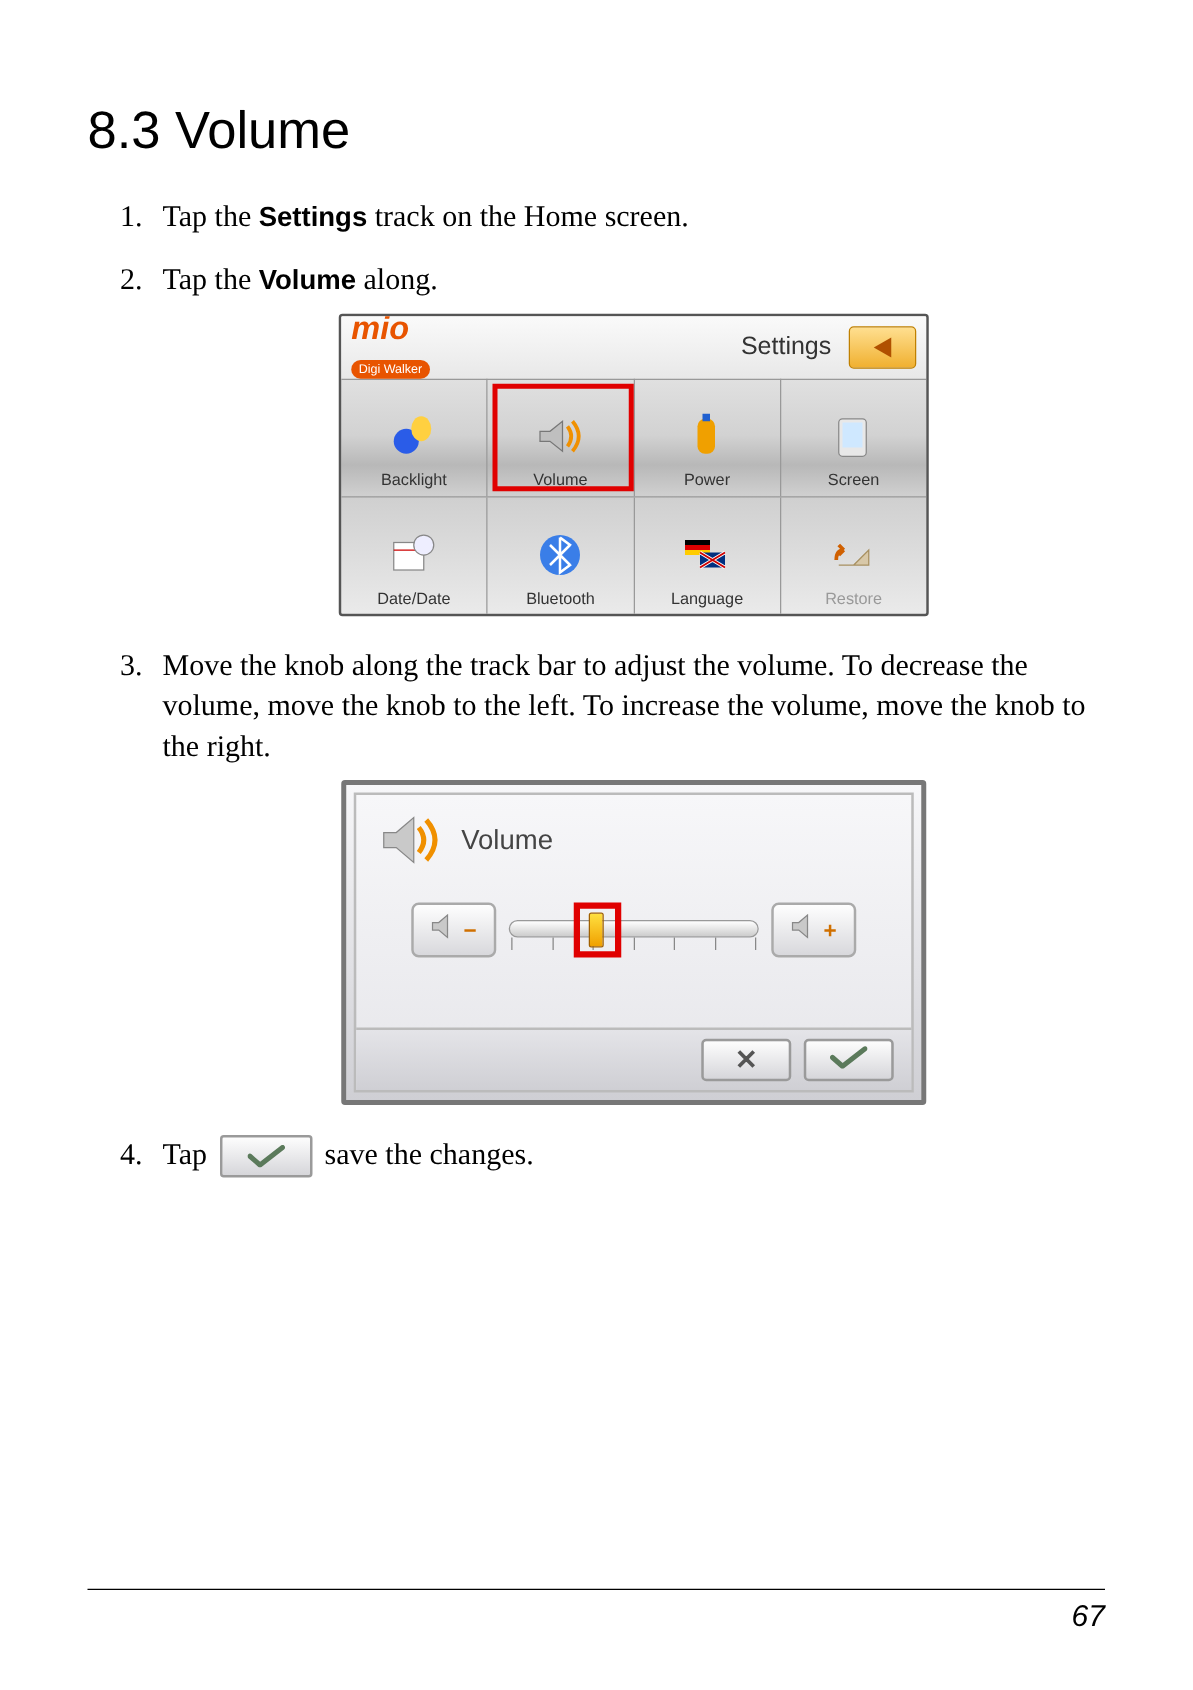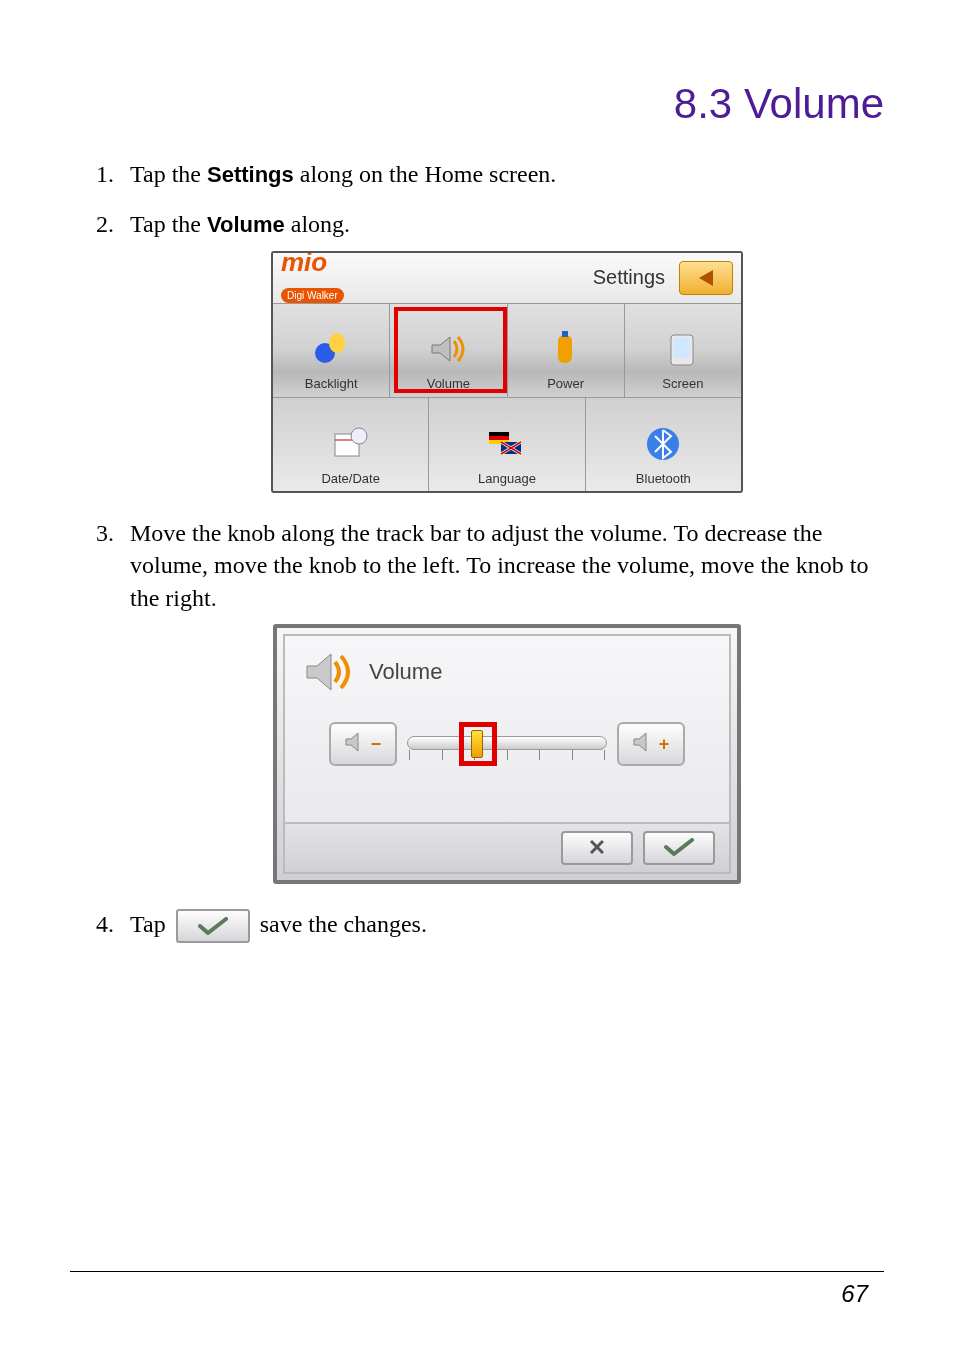--- a/index.html
+++ b/index.html
@@ -9,25 +9,24 @@
     background: #fff;
     font-family: "Times New Roman", Times, serif;
     font-size: 24px;
     color: #000;
     position: relative;
     box-sizing: border-box;
     padding: 80px 70px 0 70px;
   }
   .heading {
     font-family: Arial, Helvetica, sans-serif;
-    color: #4c1d95;
+    color: #000000;
     font-size: 42px;
     margin: 0 0 30px 0;
     font-weight: normal;
-    text-align: right;
   }
   ol.steps {
     margin: 0;
     padding: 0 0 0 50px;
   }
   ol.steps > li {
     margin-bottom: 18px;
     line-height: 1.35;
     padding-left: 10px;
   }
@@ -226,35 +225,35 @@
   .inline-chk svg { width: 30px; height: 18px; }
 
   
   .page-rule {
     position: absolute;
     left: 70px; right: 70px; bottom: 80px;
     border-top: 1px solid #000;
   }
   .page-num {
     position: absolute;
-    right: 86px;
+    right: 70px;
     bottom: 44px;
     font-family: Arial, Helvetica, sans-serif;
     font-style: italic;
     font-size: 24px;
   }
 </style>
 </head>
 <body>
 
 <h1 class="heading">8.3  Volume</h1>
 
 <ol class="steps">
   <li>
-    <span>Tap the </span><span class="sans-bold">Settings</span><span> along on the Home screen.</span>
+    <span>Tap the </span><span class="sans-bold">Settings</span><span> track on the Home screen.</span>
   </li>
   <li>
     <span>Tap the </span><span class="sans-bold">Volume</span><span> along.</span>
 
     <div class="shot-wrap">
       <div class="settings-shot">
         <div class="settings-header">
           <div>
             <div class="mio-logo">mio</div>
             <div class="mio-sub">Digi Walker</div>
@@ -314,38 +313,48 @@
                     <rect x="6" y="12" width="24" height="22" fill="#fff" stroke="#888"></rect>
                     <line x1="6" y1="18" x2="30" y2="18" stroke="#c00"></line>
                     <circle cx="30" cy="14" r="8" fill="#eef" stroke="#888"></circle>
                   </svg>
               </div>
               <div class="cell-label">Date/Date</div>
             </div>
             <div class="cell">
               <div class="ico">
                 <svg viewBox="0 0 44 44">
+                    <circle cx="22" cy="22" r="16" fill="#3a7ee8"></circle>
+                    <path d="M22 8 L30 14 L22 22 L30 30 L22 36 L22 8 M14 14 L30 30 M14 30 L30 14" fill="none" stroke="#fff" stroke-width="2"></path>
+                  </svg>
+              </div>
+              <div class="cell-label">Bluetooth</div>
+            </div>
+            <div class="cell">
+              <div class="ico">
+                <svg viewBox="0 0 44 44">
                     <rect x="4" y="10" width="20" height="12" fill="#000"></rect>
                     <rect x="4" y="14" width="20" height="4" fill="#d00"></rect>
                     <rect x="4" y="18" width="20" height="4" fill="#fc0"></rect>
                     <rect x="16" y="20" width="20" height="12" fill="#003080"></rect>
                     <path d="M16 20 L36 32 M36 20 L16 32" stroke="#fff" stroke-width="3"></path>
                     <path d="M16 20 L36 32 M36 20 L16 32" stroke="#c00" stroke-width="1.5"></path>
                   </svg>
               </div>
               <div class="cell-label">Language</div>
             </div>
-            <div class="cell">
-              <div class="ico">
-                <svg viewBox="0 0 44 44">
-                    <circle cx="22" cy="22" r="16" fill="#3a7ee8"></circle>
-                    <path d="M22 8 L30 14 L22 22 L30 30 L22 36 L22 8 M14 14 L30 30 M14 30 L30 14" fill="none" stroke="#fff" stroke-width="2"></path>
-                  </svg>
-              </div>
-              <div class="cell-label">Bluetooth</div>
+            <div class="cell dim">
+              <div class="ico">
+                <svg viewBox="0 0 44 44">
+                    <path d="M10 30 L22 30 L34 18 L34 30 L10 30" fill="#d8c8a8" stroke="#a89060"></path>
+                    <path d="M14 18 Q8 18 8 26" fill="none" stroke="#d06000" stroke-width="3"></path>
+                    <path d="M14 18 L10 14 M14 18 L10 22" stroke="#d06000" stroke-width="3"></path>
+                  </svg>
+              </div>
+              <div class="cell-label">Restore</div>
             </div>
           </div>
         </div>
 
         <div class="highlight-cell"></div>
       </div>
     </div>
   </li>
 
   <li>

